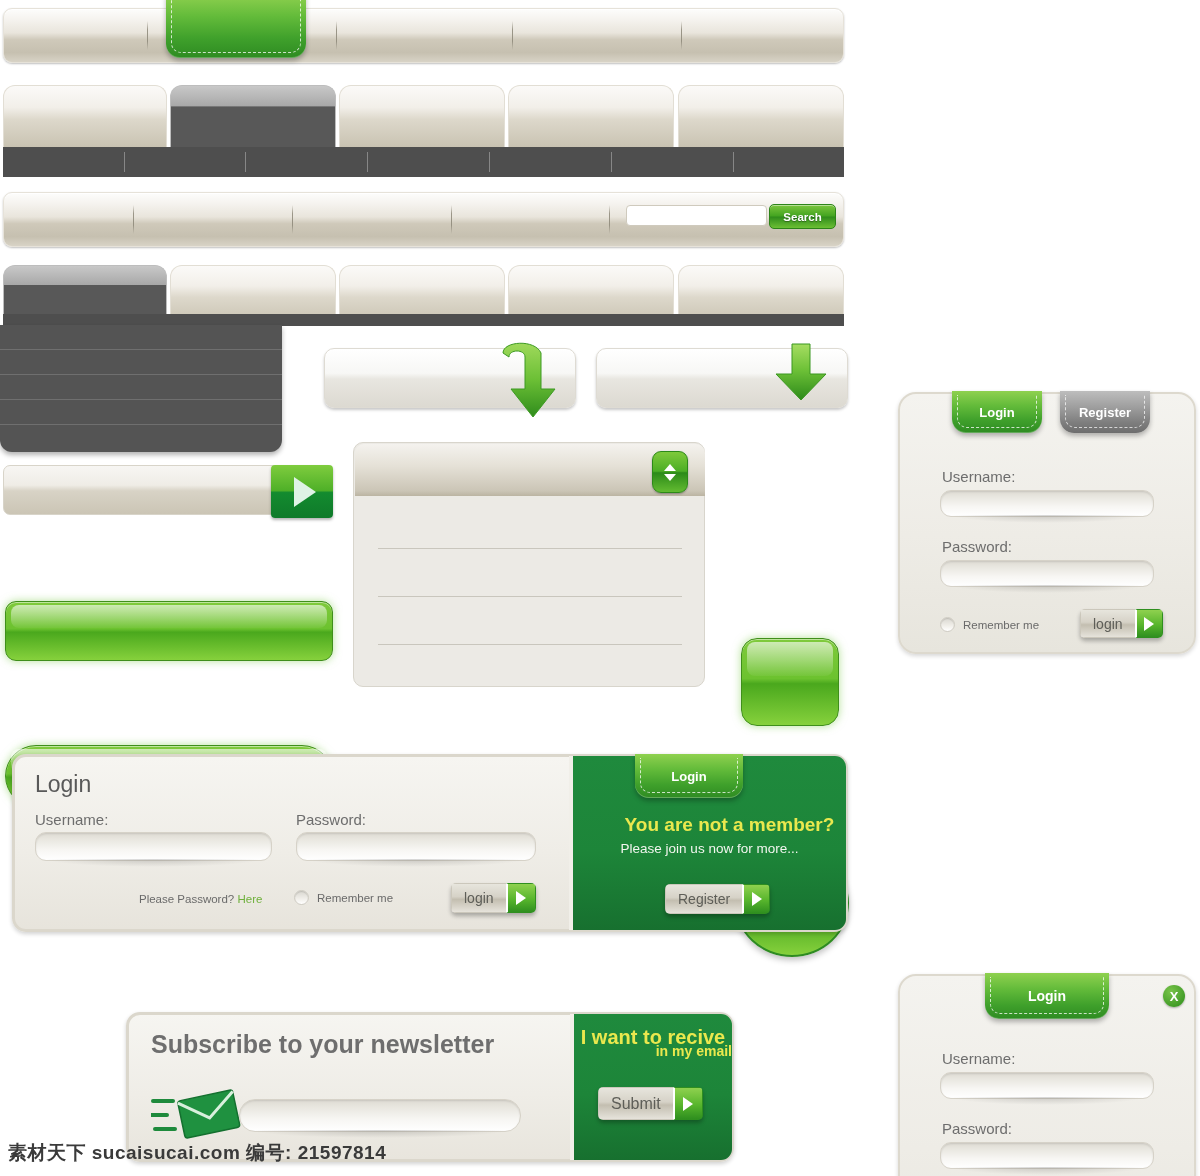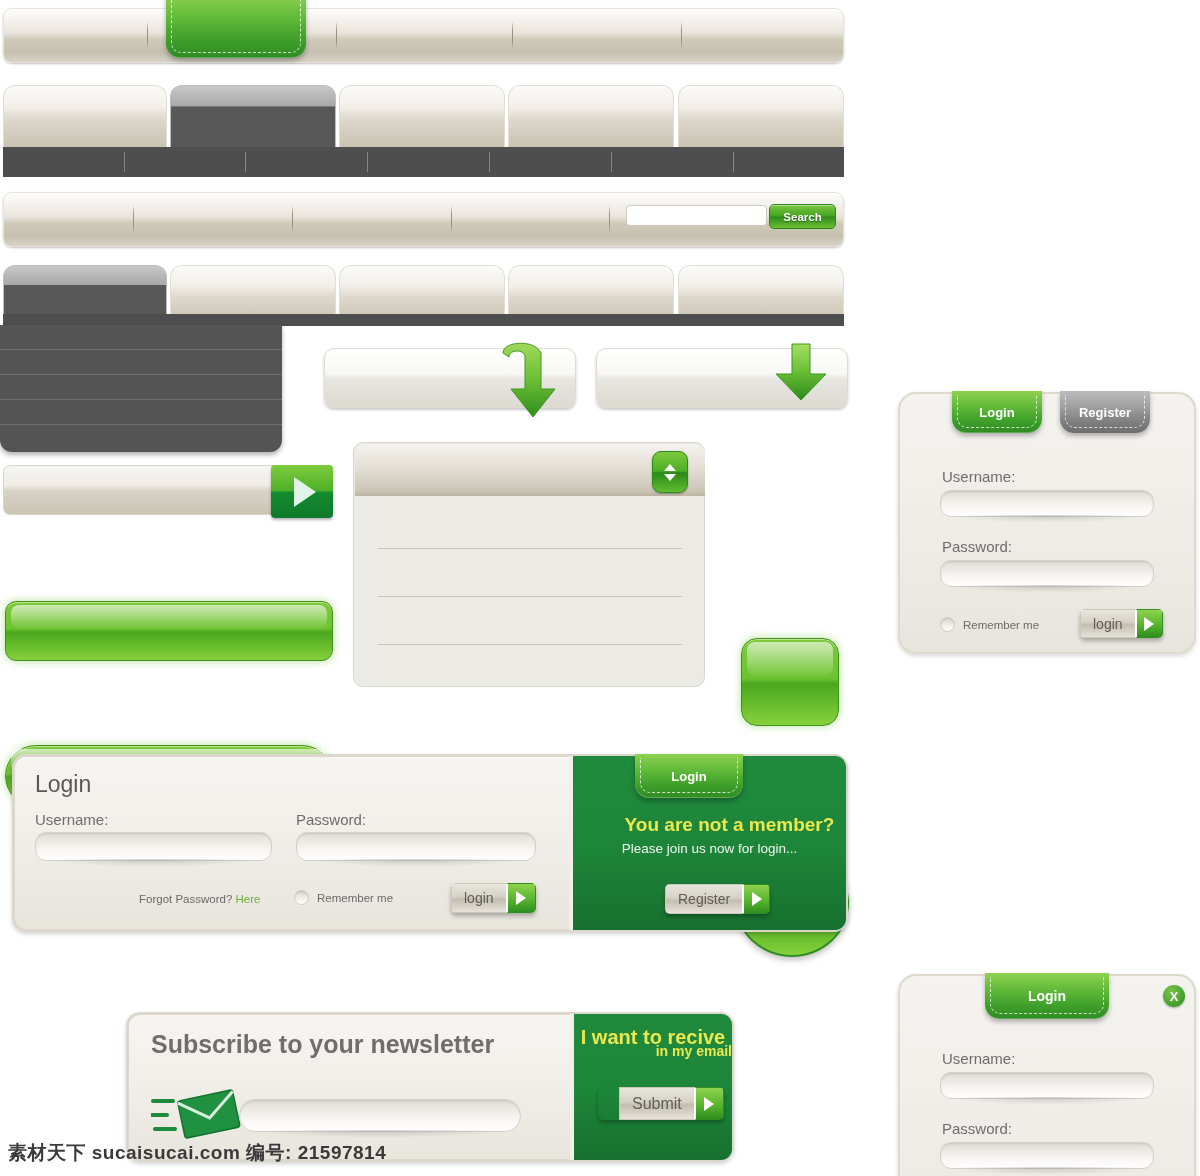--- a/index.html
+++ b/index.html
@@ -365,42 +365,42 @@
 
   <div style="position:absolute;left:20px;top:14px;font-size:23px;color:#595959;">Login</div>
 
   <div class="field-label" style="position:absolute;left:20px;top:54px;">Username:</div>
   <div class="inputbox" style="position:absolute;left:20px;top:75px;width:237px;height:29px;"></div>
 
   <div class="field-label" style="position:absolute;left:281px;top:54px;">Password:</div>
   <div class="inputbox" style="position:absolute;left:281px;top:75px;width:240px;height:29px;"></div>
 
   <div style="position:absolute;left:124px;top:136px;font-size:11.5px;color:#6a6a6a;">
-    <span>Forgot Password?</span>
+    <span>Please Password?</span>
     <span class="green-link" style="font-weight:normal;">Here</span>
   </div>
 
   <div class="checkline" style="position:absolute;left:279px;top:133px;">
     <span class="radio"></span>
     <span style="font-size:11.5px;color:#6a6a6a;">Remember me</span>
   </div>
 
   <div class="submit-btn" style="position:absolute;left:436px;top:126px;height:30px;">
     <div class="txt" style="font-size:14px;">login</div>
     <div class="chip" style="width:30px;">
       <span class="tri-right"></span>
     </div>
   </div>
 
   <div class="promo" style="position:absolute;right:-1px;top:-1px;width:277px;height:174px;border-radius:0 11px 11px 0;border-left:4px solid #f1efe9;">
     <div class="tab-green" style="position:absolute;left:62px;top:-2px;width:108px;height:44px;font-size:13px;">
       <span>Login</span>
     </div>
     <div class="promo-title" style="position:absolute;left:0;right:0;top:58px;text-align:center;">You are not a member?</div>
-    <div class="promo-sub" style="position:absolute;left:0;right:0;top:85px;text-align:center;">Please join us now for login...</div>
+    <div class="promo-sub" style="position:absolute;left:0;right:0;top:85px;text-align:center;">Please join us now for more...</div>
     <div class="submit-btn" style="position:absolute;left:92px;top:128px;height:30px;">
       <div class="txt" style="font-size:14px;">Register</div>
       <div class="chip" style="width:28px;">
         <span class="tri-right"></span>
       </div>
     </div>
   </div>
 </div>
 
 <div class="abs" style="left:126px; top:1012px; width:608px; height:150px;
@@ -420,21 +420,21 @@
       <path d="M30 12 L58 33 L86 12" fill="none" stroke="#d8f0dd" stroke-width="3"></path>
     </g>
   </svg>
 
   <div class="inputbox" style="position:absolute;left:110px;top:84px;width:282px;height:33px;border-radius:16px;"></div>
 
   <div class="promo" style="position:absolute;right:-1px;top:-1px;width:162px;height:146px;border-radius:0 11px 11px 0;border-left:4px solid #f1efe9;">
     <div style="position:absolute;left:0;right:0;top:12px;text-align:center;color:#eae84e;font-size:20px;font-weight:bold;">I want to recive</div>
     <div style="position:absolute;left:0;right:0;top:29px;text-align:right;color:#eae84e;font-size:14px;font-weight:bold;padding-left:41px;">in my email</div>
     <div class="submit-btn" style="position:absolute;left:24px;top:73px;height:33px;">
-      <div class="txt" style="font-size:16px;margin-left:21px;">Submit</div>
+      <div class="txt" style="font-size:16px;">Submit</div>
       <div class="chip" style="width:30px;">
         <span class="tri-right"></span>
       </div>
     </div>
   </div>
 </div>
 
 <div class="abs watermark" style="left:8px; top:1140px;">素材天下 sucaisucai.com  编号: 21597814</div>
 
 <div class="abs card" style="left:898px; top:10px; width:298px; height:262px;">

